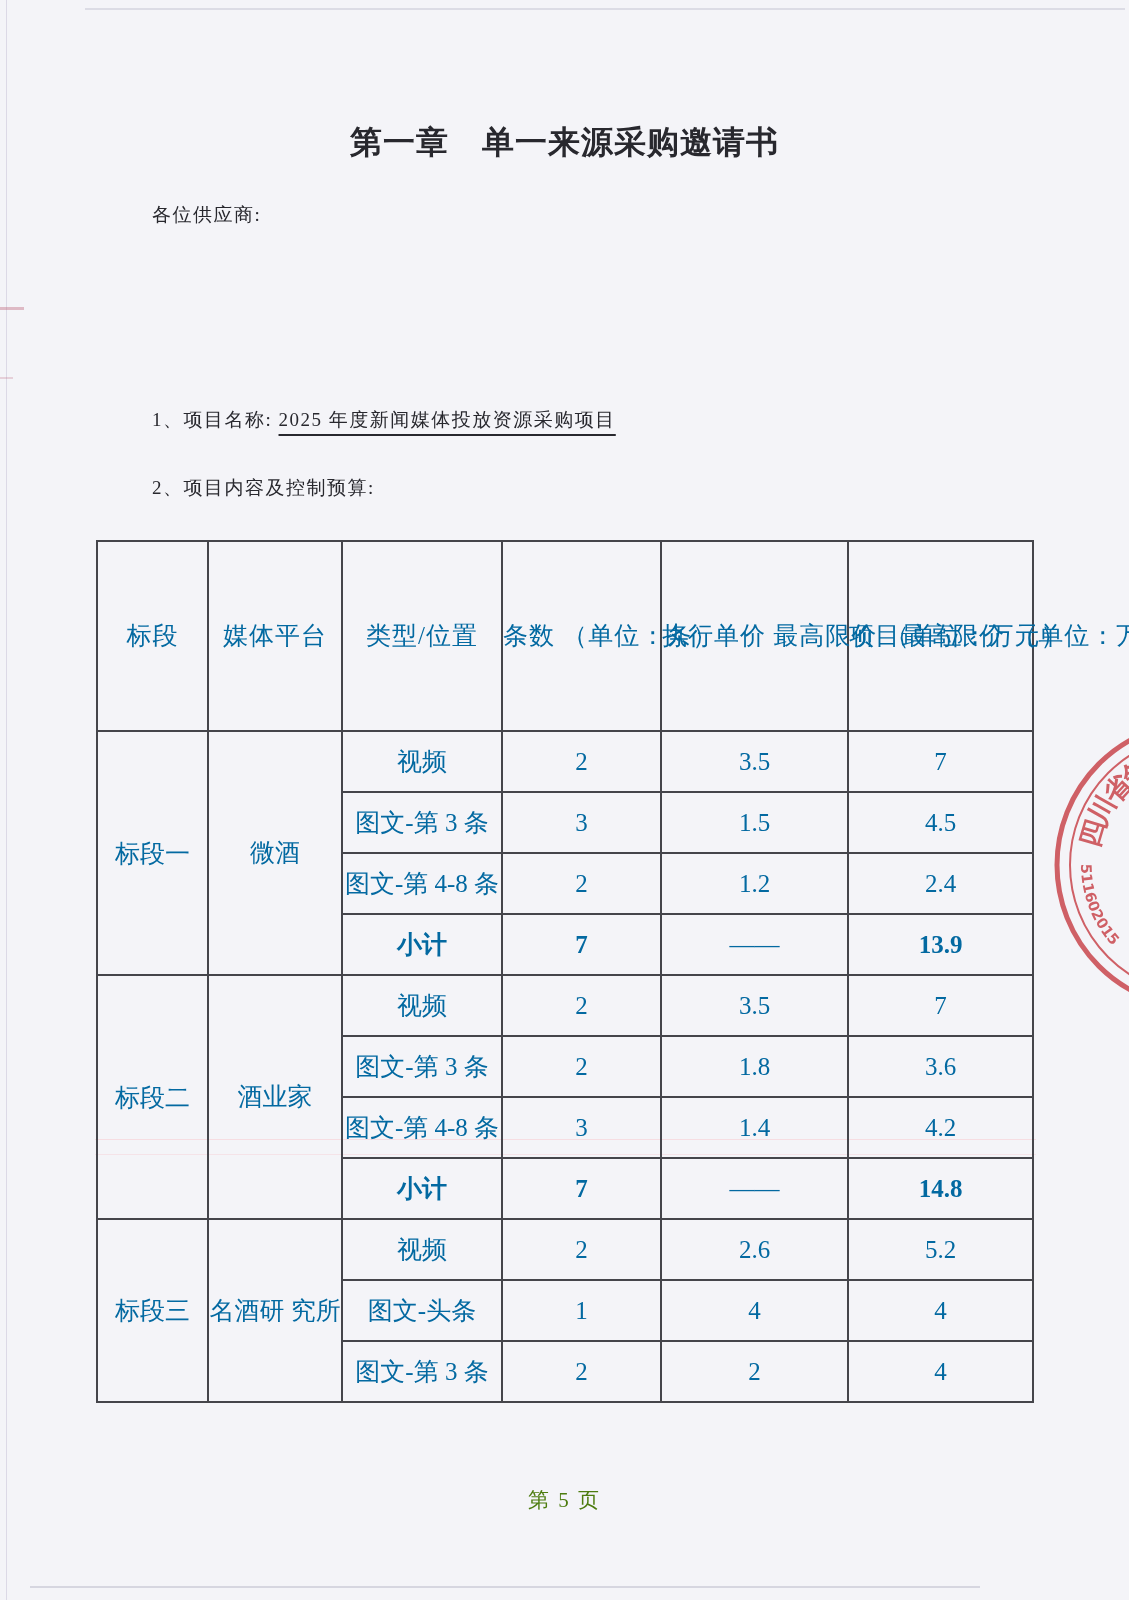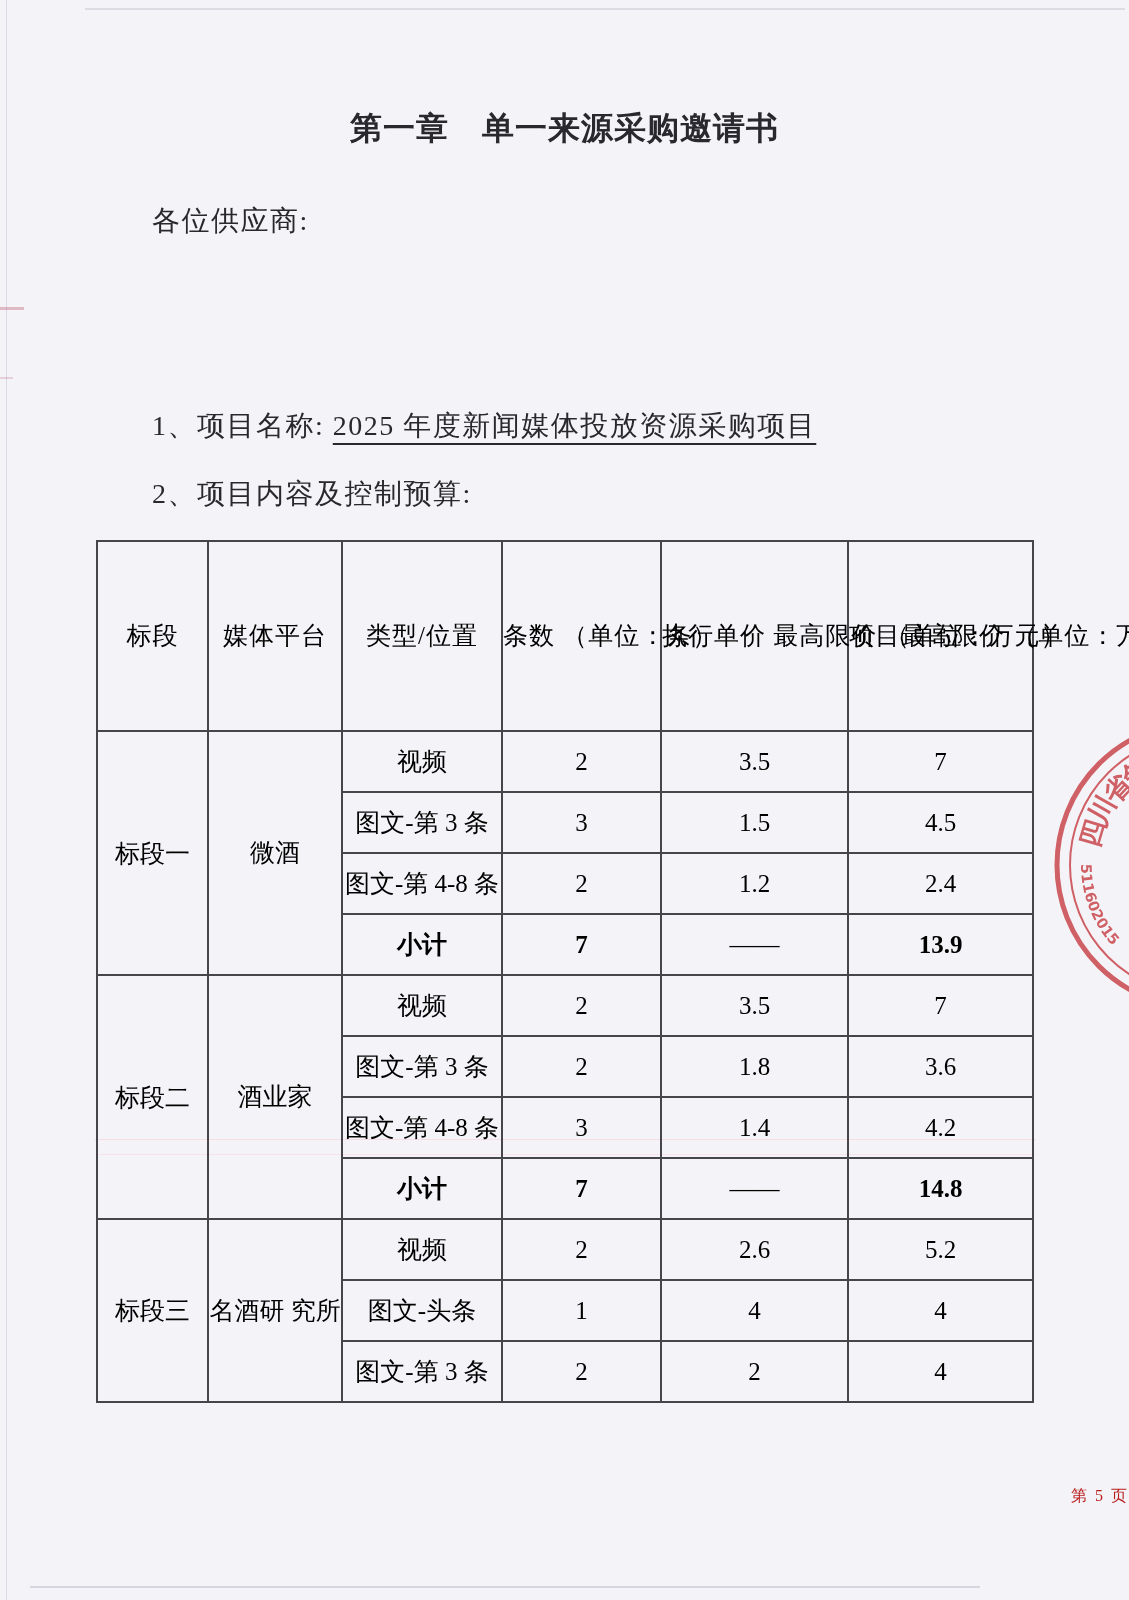--- a/index.html
+++ b/index.html
@@ -19,51 +19,51 @@
   .scan-dash-1 { position:absolute; left:0; top:307px; width:24px; height:3px;
     background:rgba(195,115,135,0.45); }
   .scan-dash-2 { position:absolute; left:0; top:377px; width:13px; height:2px;
     background:rgba(195,115,135,0.28); }
   .scan-pink-1 { position:absolute; left:95px; top:1139px; width:941px; height:1px;
     background:rgba(255,140,150,0.22); }
   .scan-pink-2 { position:absolute; left:95px; top:1154px; width:941px; height:1px;
     background:rgba(255,140,150,0.16); }
 
   .title {
-    position:absolute; top:107px; left:0; width:100%; margin:0;
+    position:absolute; top:121px; left:0; width:100%; margin:0;
     text-align:center; font-family:Liberation Serif, serif;
     font-weight:bold; font-size:32px; letter-spacing:1px; white-space:pre;
   }
-  .line { position:absolute; font-size:28px; letter-spacing:1.5px; white-space:pre; }
+  .line { position:absolute; font-size:19px; letter-spacing:1.5px; white-space:pre; }
   .salutation { left:152px; top:202px; }
   .intro-1 { left:205px; top:271px; }
   .intro-2 { left:150px; top:337px; }
   .item-1 { left:152px; top:407px; }
   .item-2 { left:152px; top:475px; }
   .u { text-decoration:underline; text-underline-offset:8px; text-decoration-thickness:1.5px; }
 
   table.budget {
     position:absolute; left:96px; top:540px; width:936px;
     border-collapse:collapse; table-layout:fixed;
   }
   .budget th, .budget td {
     border:2px solid #45454b; text-align:center; vertical-align:middle;
     padding:0; font-size:25px; font-weight:normal; white-space:nowrap;
-    color:#000000;
+    color:#0369a1;
   }
   .budget thead tr { height:190px; }
   .budget tbody tr { height:61px; }
   .hdr { white-space:pre-line; line-height:2.3; letter-spacing:1px; }
   .bold { font-weight:bold; }
   .platform-cell { white-space:pre-line; line-height:2.4; }
   tr.subtotal td { font-weight:bold;margin-left:44px; }
   tr.subtotal td.cell-unit-price-cap { font-weight:normal; }
 
   .footer { position:absolute; top:1486px; left:0; width:100%;
-    text-align:right; font-size:16px; letter-spacing:2px; color:#b91c1c; white-space:pre; }
+    text-align:center; font-size:21px; letter-spacing:2px; color:#4d7c0f; white-space:pre; }
 
   .stamp { position:absolute; left:1000px; top:700px; overflow:visible; opacity:0.85; }
 </style>
 </head>
 <body>
 
 <div class="page">
 
   <div class="scan-line-left"></div>
   <div class="scan-line-top"></div>

